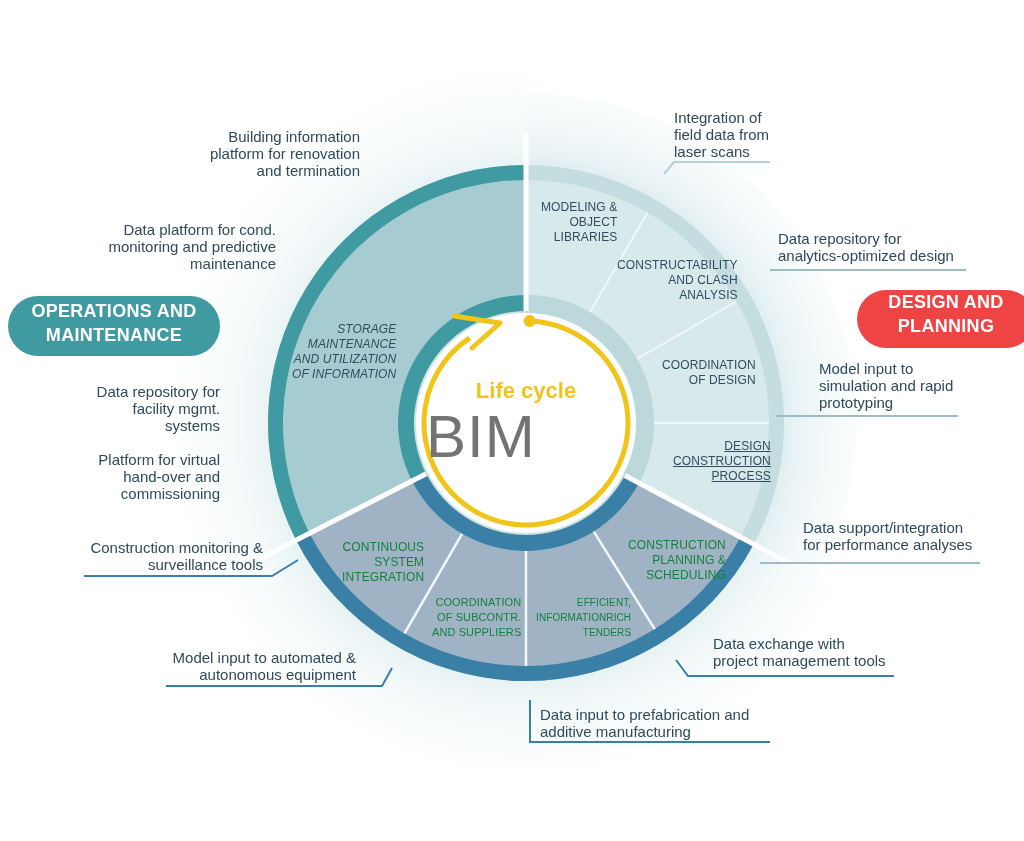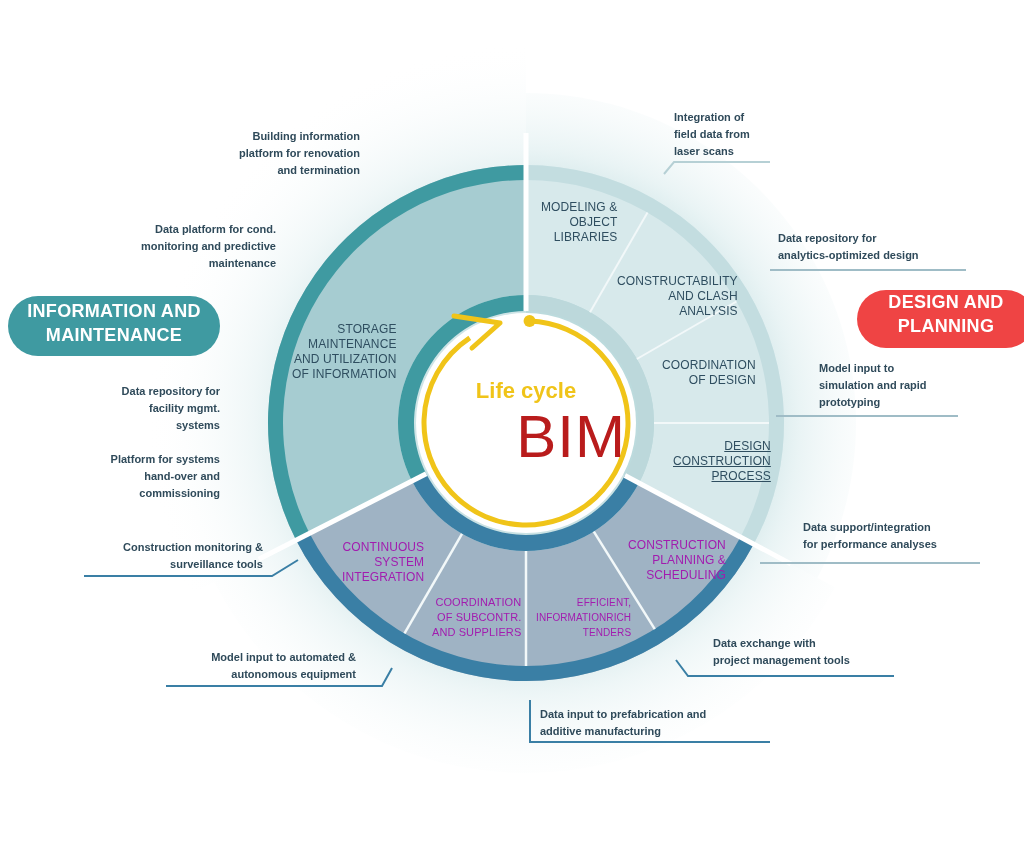--- a/index.html
+++ b/index.html
@@ -1,27 +1,27 @@
 <!DOCTYPE html>
 <html><head>
 <meta charset="utf-8">
 <style>
   html, body { margin: 0; padding: 0; background: #ffffff; }
   body { width: 1024px; height: 841px; position: relative; overflow: hidden; font-family: "Liberation Sans", "DejaVu Sans", sans-serif; }
   #diagram { position: absolute; left: 0; top: 0; width: 1024px; height: 841px; }
-  .lbl { position: absolute; color: #2f4a5a; font-size: 11px; line-height: 17px; white-space: pre-line; font-weight: bold; }
+  .lbl { position: absolute; color: #2f4a5a; font-size: 15px; line-height: 17px; white-space: pre-line; }
   .lbl.right { text-align: right; }
   .lbl.left { text-align: left; }
   .seg { position: absolute; color: #2f4e60; font-size: 12px; line-height: 15px; text-transform: uppercase; white-space: pre-line; letter-spacing: 0.1px; text-align: right; }
-  .seg.dark { color: #a21caf; }
+  .seg.dark { color: #15803d; }
   .pill { position: absolute; border-radius: 30px; font-weight: bold; text-align: center; font-size: 18px; line-height: 24px; white-space: pre-line; letter-spacing: 0.3px; }
   .pill.ops { left: 8px; top: 296px; width: 212px; height: 60px; padding-top: 3px; box-sizing: border-box; background: #3f9aa1; color: #ffffff; }
   .pill.design { left: 857px; top: 290px; width: 178px; height: 58px; box-sizing: border-box; background: #ef4444; color: #ffffff; }
   .center-title { position: absolute; left: 426px; top: 376px; width: 200px; text-align: center; color: #f0c419; font-weight: bold; font-size: 22px; line-height: 30px; }
-  .center-bim { position: absolute; left: 426px; top: 404px; width: 200px; text-align: right; color: #b91c1c; font-size: 60px; line-height: 66px; letter-spacing: 1px; }
+  .center-bim { position: absolute; left: 426px; top: 404px; width: 200px; text-align: left; color: #737373; font-size: 60px; line-height: 66px; letter-spacing: 1px; }
 </style>
 </head>
 <body>
 
 <svg id="diagram" viewBox="0 0 1024 841" xmlns="http://www.w3.org/2000/svg">
   <defs>
     <radialGradient id="halo" cx="526" cy="423" r="380" gradientUnits="userSpaceOnUse">
       <stop offset="0.55" stop-color="#9cc9cd" stop-opacity="0.9"></stop>
       <stop offset="0.72" stop-color="#cfe6e8" stop-opacity="0.6"></stop>
       <stop offset="1" stop-color="#ffffff" stop-opacity="0"></stop>
@@ -68,36 +68,36 @@
       <polyline points="664,174 674,162 770,162" fill="none" stroke="#b6d0d5" stroke-width="2"></polyline>
     </g>
   <g id="center-layer">
       <circle cx="526" cy="423" r="110" fill="#ffffff"></circle>
       <circle cx="526" cy="423" r="102" fill="none" stroke="#f0c419" stroke-width="5" stroke-dasharray="576.796411199086 640.8849013323178" transform="rotate(-88 526 423)"></circle>
       <circle cx="529.5597486636551" cy="321.0621356440522" r="6" fill="#f0c419"></circle>
       <polyline points="454,316 500,323 472,348" fill="none" stroke="#f0c419" stroke-width="5" stroke-linecap="round" stroke-linejoin="round"></polyline>
     </g>
 </svg>
 
-<div class="pill ops">INFORMATION AND
+<div class="pill ops">OPERATIONS AND
 MAINTENANCE</div>
 <div class="pill design">DESIGN AND
 PLANNING</div>
 
 <div class="center-title">Life cycle</div>
 <div class="center-bim">BIM</div>
 
-<div class="seg" style="left:292px; top:322px;">STORAGE
+<div class="seg" style="left:292px; top:322px;font-style:italic;">STORAGE
 MAINTENANCE
 AND UTILIZATION
 OF INFORMATION</div>
 <div class="seg" style="left:541px; top:200px;">MODELING &amp;
 OBJECT
 LIBRARIES</div>
-<div class="seg" style="left:617px; top:274px;">CONSTRUCTABILITY
+<div class="seg" style="left:617px; top:258px;">CONSTRUCTABILITY
 AND CLASH
 ANALYSIS</div>
 <div class="seg" style="left:662px; top:358px;">COORDINATION
 OF DESIGN</div>
 <div class="seg" style="left:673px; top:439px;text-decoration:underline;">DESIGN
 CONSTRUCTION
 PROCESS</div>
 <div class="seg dark" style="left:628px; top:538px;">CONSTRUCTION
 PLANNING &amp;
 SCHEDULING</div>
@@ -113,21 +113,21 @@
 
 <div class="lbl right" style="left:160px; top:128px; width:200px;">Building information
 platform for renovation
 and termination</div>
 <div class="lbl right" style="left:76px; top:221px; width:200px;">Data platform for cond.
 monitoring and predictive
 maintenance</div>
 <div class="lbl right" style="left:40px; top:383px; width:180px;">Data repository for
 facility mgmt.
 systems</div>
-<div class="lbl right" style="left:40px; top:451px; width:180px;">Platform for systems
+<div class="lbl right" style="left:40px; top:451px; width:180px;">Platform for virtual
 hand-over and
 commissioning</div>
 <div class="lbl right" style="left:60px; top:539px; width:203px;">Construction monitoring &amp;
 surveillance tools</div>
 <div class="lbl right" style="left:140px; top:649px; width:216px;">Model input to automated &amp;
 autonomous equipment</div>
 
 <div class="lbl left" style="left:540px; top:706px; width:240px;">Data input to prefabrication and
 additive manufacturing</div>
 <div class="lbl left" style="left:713px; top:635px; width:190px;">Data exchange with

